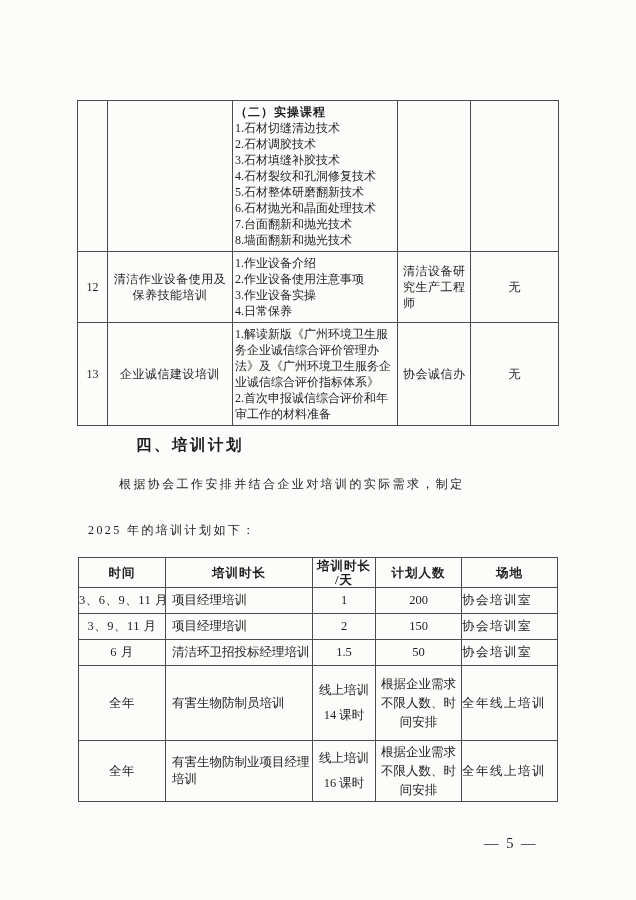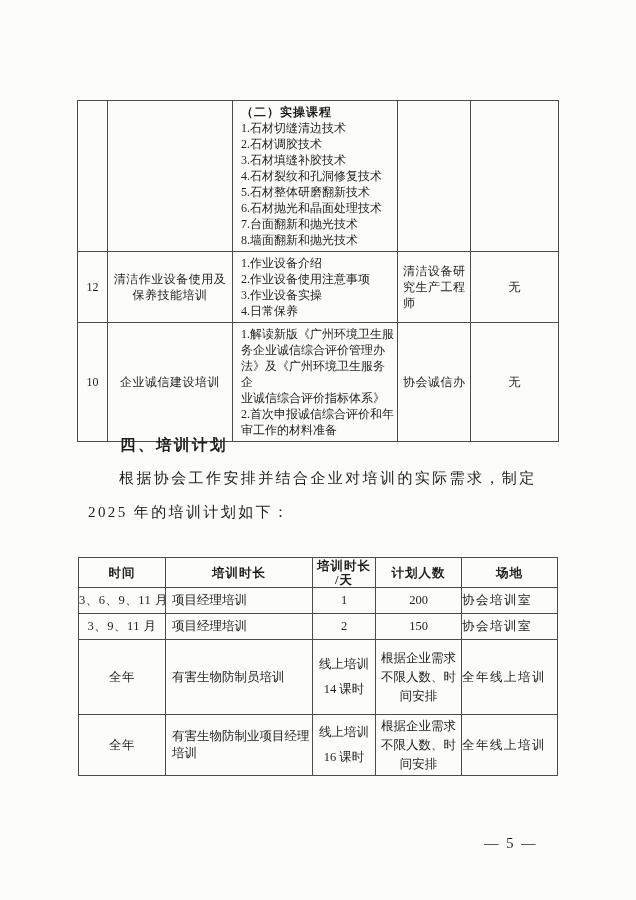--- a/index.html
+++ b/index.html
@@ -17,34 +17,34 @@
   td { border:1px solid #4c4c4c; vertical-align:middle; overflow:hidden; }
 
   
   .t1 { position:absolute; left:77px; top:100px; width:481px; }
   .t1 td { font-size:12px; line-height:16px; }
   .t1 .r0 { height:143px; }
   .t1 .r1 { height:68px; }
   .t1 .r2 { height:95px; }
   .cell-num  { text-align:center; font-size:12.5px; }
   .cell-name { text-align:center; white-space:pre-line; line-height:18px; letter-spacing:0.5px; }
-  .cell-content { text-align:left; padding:3px 2px 3px 8px; vertical-align:middle; }
+  .cell-content { text-align:left; padding:3px 2px 3px 2px; vertical-align:middle; }
   .cell-content .content-title { font-weight:bold; letter-spacing:1px; }
   .cell-content .content-items { white-space:pre-line; }
   .cell-instructor { text-align:left; padding:2px 3px 2px 5px; line-height:17px; letter-spacing:0.5px; }
   .cell-note { text-align:center; font-size:12.5px; }
 
   
   .heading {
-    position:absolute; left:120px; top:435px;
+    position:absolute; left:136px; top:435px;
     font-size:15.5px; font-weight:bold; letter-spacing:2.5px;
   }
   .para {
     position:absolute; left:88px; top:461px; width:470px;
-    font-size:15px; line-height:34px; letter-spacing:2.4px;
+    font-size:12px; line-height:46px; letter-spacing:2.4px;
     text-indent:31px; white-space:pre-line;
   }
   .caption {
     position:absolute; left:77px; top:529px; width:481px;
     text-align:center; font-size:14.5px; letter-spacing:1.5px;
   }
 
   
   .t2 { position:absolute; left:78px; top:557px; width:479px; }
   .t2 td { font-size:12.5px; }
@@ -109,21 +109,21 @@
       <td class="cell-content">
         <div class="content-items">1.作业设备介绍
 2.作业设备使用注意事项
 3.作业设备实操
 4.日常保养</div>
       </td>
       <td class="cell-instructor">清洁设备研究生产工程师</td>
       <td class="cell-note">无</td>
     </tr>
     <tr class="r2">
-      <td class="cell-num">10</td>
+      <td class="cell-num">13</td>
       <td class="cell-name">企业诚信建设培训</td>
       <td class="cell-content">
         <div class="content-items">1.解读新版《广州环境卫生服
 务企业诚信综合评价管理办
 法》及《广州环境卫生服务企
 业诚信综合评价指标体系》
 2.首次申报诚信综合评价和年
 审工作的材料准备</div>
       </td>
       <td class="cell-instructor">协会诚信办</td>
@@ -162,20 +162,27 @@
       <td class="c-count">200</td>
       <td class="c-venue">协会培训室</td>
     </tr>
     <tr class="dr2">
       <td class="c-time">3、9、11 月</td>
       <td class="c-name">项目经理培训</td>
       <td class="c-dur">2</td>
       <td class="c-count">150</td>
       <td class="c-venue">协会培训室</td>
     </tr>
+    <tr class="dr3">
+      <td class="c-time">6 月</td>
+      <td class="c-name">清洁环卫招投标经理培训</td>
+      <td class="c-dur">1.5</td>
+      <td class="c-count">50</td>
+      <td class="c-venue">协会培训室</td>
+    </tr>
     <tr class="dr5">
       <td class="c-time">全年</td>
       <td class="c-name">有害生物防制员培训</td>
       <td class="c-dur">线上培训
 14 课时</td>
       <td class="c-count">根据企业需求
 不限人数、时
 间安排</td>
       <td class="c-venue">全年线上培训</td>
     </tr>

